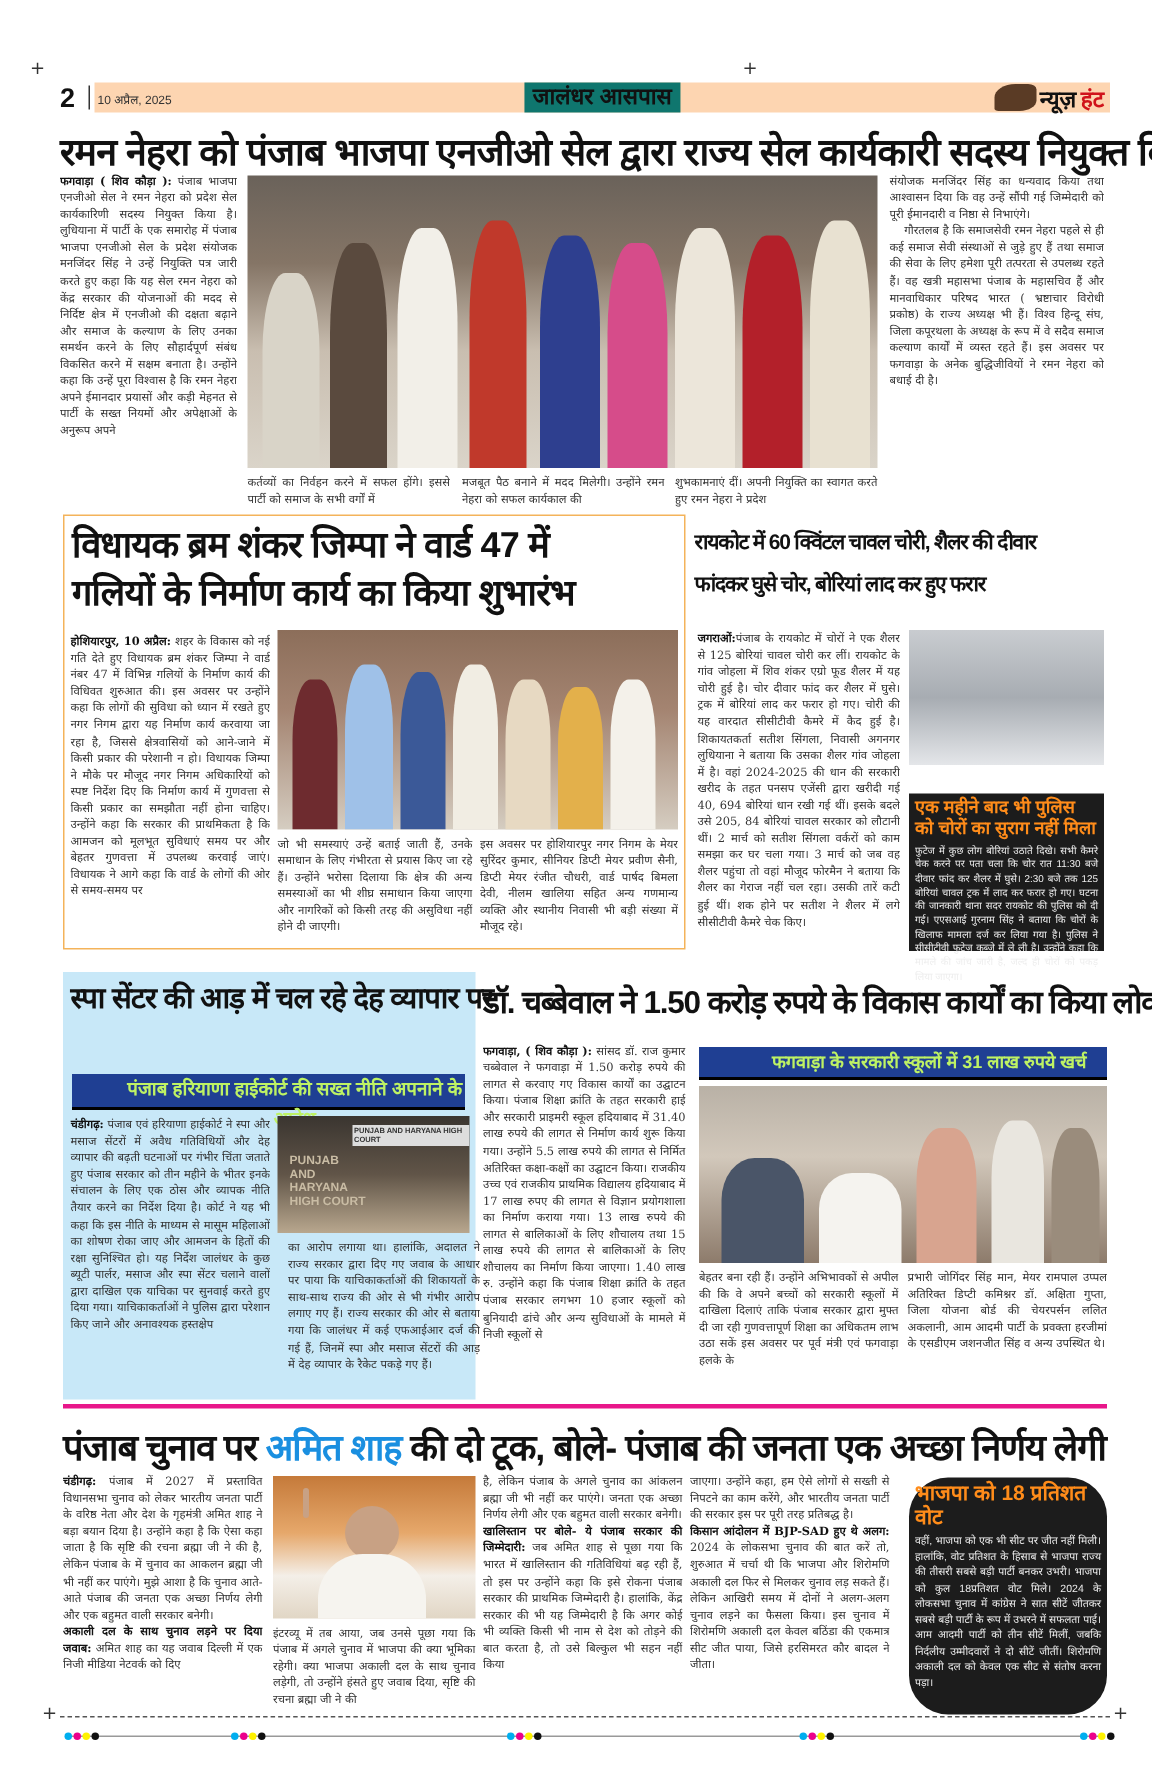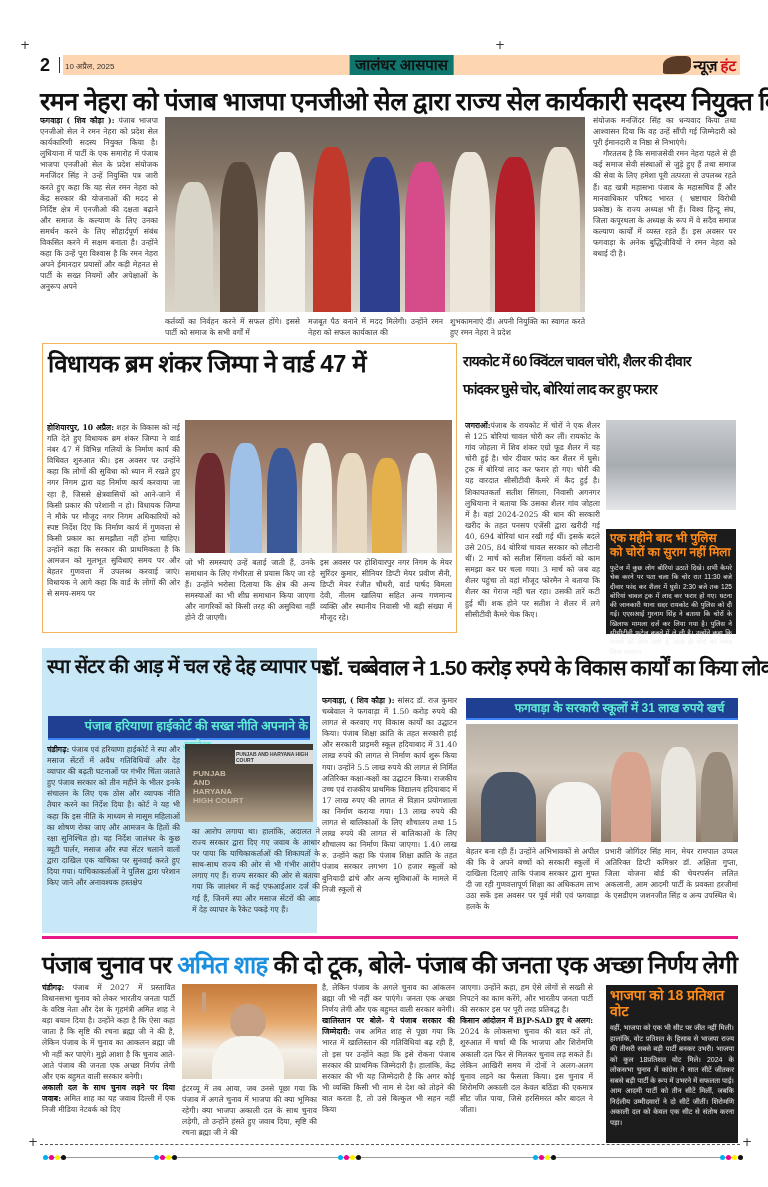--- a/index.html
+++ b/index.html
@@ -17,21 +17,21 @@
   .h1 { position: absolute; font-family: "Liberation Sans", sans-serif; font-weight: bold; color: #111; white-space: nowrap; letter-spacing: -0.5px; }
   .col { position: absolute; font-size: 7.6px; line-height: 11.1px; text-align: justify; color: #333; font-family: "DejaVu Serif", serif; overflow: hidden; }
   .col b { color: #111; }
   .photo { position: absolute; overflow: hidden; }
   .people { background: linear-gradient(180deg,#6a625a 0%,#857566 30%,#c9beb0 60%,#dad4c9 100%); }
   .person { position: absolute; bottom: 0; border-radius: 40% 40% 0 0; }
   .boxblack { position: absolute; background: #1c1c1c; color: #eee; }
   .boxblack .ttl { color: #ff8c1a; font: bold 14px "Liberation Sans", sans-serif; padding: 2px 4px; line-height: 16px; }
   .boxblack .txt { font: 7.6px "Liberation Sans", sans-serif; line-height: 11.2px; padding: 2px 4px; text-align: justify; }
   .divider-pink { position: absolute; height: 3px; background: #e8178a; }
-  .bluebar { position: absolute; background: #1f3f93; color: #5eead4; font: bold 12.5px "Liberation Sans", sans-serif; text-align: center; line-height: 20px; border-bottom: 2px solid #3b82f6; padding-left: 35px; }
+  .bluebar { position: absolute; background: #1f3f93; color: #bef264; font: bold 12.5px "Liberation Sans", sans-serif; text-align: center; line-height: 20px; border-bottom: 2px solid #000000; padding-left: 35px; }
   .dots { position: absolute; top: 1155px; display: flex; gap: 1px; }
   .dot { width: 5px; height: 5px; border-radius: 50%; }
   .regline { position: absolute; top: 1157px; left: 45px; width: 690px; height: 1px; background: #999; }
   .dashline { position: absolute; top: 1144px; left: 40px; width: 700px; border-top: 1px dashed #555; }
 </style>
 </head>
 <body>
 
 <div class="crop" style="left:20px;top:40px;">+</div>
 <div class="crop" style="left:495px;top:40px;">+</div>
@@ -62,21 +62,21 @@
   <div class="person" style="left:285px;width:40px;height:160px;background:#ece6da;"></div>
   <div class="person" style="left:330px;width:40px;height:155px;background:#b3202a;"></div>
   <div class="person" style="left:375px;width:40px;height:165px;background:#e8e1d1;"></div>
 </div>
 <div class="col" style="left:165px;top:316px;width:135px;height:24px;">कर्तव्यों का निर्वहन करने में सफल होंगे। इससे पार्टी को समाज के सभी वर्गों में</div>
 <div class="col" style="left:308px;top:316px;width:135px;height:24px;">मजबूत पैठ बनाने में मदद मिलेगी। उन्होंने रमन नेहरा को सफल कार्यकाल की</div>
 <div class="col" style="left:450px;top:316px;width:135px;height:24px;">शुभकामनाएं दीं। अपनी नियुक्ति का स्वागत करते हुए रमन नेहरा ने प्रदेश</div>
 <div class="col" style="left:593px;top:115px;width:143px;height:225px;"><span>संयोजक मनजिंदर सिंह का धन्यवाद किया तथा आश्वासन दिया कि वह उन्हें सौंपी गई जिम्मेदारी को पूरी ईमानदारी व निष्ठा से निभाएंगे।</span><br>&nbsp;&nbsp;&nbsp;&nbsp;<span>गौरतलब है कि समाजसेवी रमन नेहरा पहले से ही कई समाज सेवी संस्थाओं से जुड़े हुए हैं तथा समाज की सेवा के लिए हमेशा पूरी तत्परता से उपलब्ध रहते हैं। वह खत्री महासभा पंजाब के महासचिव हैं और मानवाधिकार परिषद भारत ( भ्रष्टाचार विरोधी प्रकोष्ठ) के राज्य अध्यक्ष भी हैं। विश्व हिन्दू संघ, जिला कपूरथला के अध्यक्ष के रूप में वे सदैव समाज कल्याण कार्यों में व्यस्त रहते हैं। इस अवसर पर फगवाड़ा के अनेक बुद्धिजीवियों ने रमन नेहरा को बधाई दी है।</span></div>
 
 <div style="position:absolute;left:42px;top:343px;width:415px;height:290px;border:1.5px solid #f4b35a;"></div>
-<div class="h1" style="left:48px;top:348px;font-size:24px;line-height:32px;"><span>विधायक ब्रम शंकर जिम्पा ने वार्ड 47 में</span><br></div>
+<div class="h1" style="left:48px;top:348px;font-size:24px;line-height:32px;"><span>विधायक ब्रम शंकर जिम्पा ने वार्ड 47 में</span><br><span>गलियों के निर्माण कार्य का किया शुभारंभ</span></div>
 <div class="col" style="left:47px;top:422px;width:133px;height:208px;"><b>होशियारपुर, 10 अप्रैल:</b> <span>शहर के विकास को नई गति देते हुए विधायक ब्रम शंकर जिम्पा ने वार्ड नंबर 47 में विभिन्न गलियों के निर्माण कार्य की विधिवत शुरुआत की। इस अवसर पर उन्होंने कहा कि लोगों की सुविधा को ध्यान में रखते हुए नगर निगम द्वारा यह निर्माण कार्य करवाया जा रहा है, जिससे क्षेत्रवासियों को आने-जाने में किसी प्रकार की परेशानी न हो। विधायक जिम्पा ने मौके पर मौजूद नगर निगम अधिकारियों को स्पष्ट निर्देश दिए कि निर्माण कार्य में गुणवत्ता से किसी प्रकार का समझौता नहीं होना चाहिए। उन्होंने कहा कि सरकार की प्राथमिकता है कि आमजन को मूलभूत सुविधाएं समय पर और बेहतर गुणवत्ता में उपलब्ध करवाई जाएं। विधायक ने आगे कहा कि वार्ड के लोगों की ओर से समय-समय पर</span></div>
 <div class="photo people" style="left:185px;top:420px;width:267px;height:133px;background:linear-gradient(180deg,#8c6e5a 0%,#a48471 40%,#d5cdc1 100%);">
   <div class="person" style="left:10px;width:30px;height:100px;background:#6e2b2f;"></div>
   <div class="person" style="left:45px;width:32px;height:110px;background:#9fc1e8;"></div>
   <div class="person" style="left:82px;width:30px;height:105px;background:#3b5998;"></div>
   <div class="person" style="left:117px;width:30px;height:110px;background:#f1ede3;"></div>
   <div class="person" style="left:152px;width:30px;height:100px;background:#e7d9c2;"></div>
   <div class="person" style="left:187px;width:30px;height:95px;background:#e3b04b;"></div>
   <div class="person" style="left:222px;width:30px;height:100px;background:#f4f1ea;"></div>
 </div>
@@ -119,21 +119,21 @@
 <div class="h1" style="left:42px;top:947px;font-size:24px;letter-spacing:-0.7px;"><span>पंजाब चुनाव पर </span><span style="color:#1a8fe0;">अमित शाह</span><span> की दो टूक, बोले- पंजाब की जनता एक अच्छा निर्णय लेगी</span></div>
 <div class="col" style="left:42px;top:982px;width:133px;height:160px;"><b>चंडीगढ़:</b> <span>पंजाब में 2027 में प्रस्तावित विधानसभा चुनाव को लेकर भारतीय जनता पार्टी के वरिष्ठ नेता और देश के गृहमंत्री अमित शाह ने बड़ा बयान दिया है। उन्होंने कहा है कि ऐसा कहा जाता है कि सृष्टि की रचना ब्रह्मा जी ने की है, लेकिन पंजाब के में चुनाव का आकलन ब्रह्मा जी भी नहीं कर पाएंगे। मुझे आशा है कि चुनाव आते-आते पंजाब की जनता एक अच्छा निर्णय लेगी और एक बहुमत वाली सरकार बनेगी।</span><br><b>अकाली दल के साथ चुनाव लड़ने पर दिया जवाब:</b> <span>अमित शाह का यह जवाब दिल्ली में एक निजी मीडिया नेटवर्क को दिए</span></div>
 <div class="photo" style="left:182px;top:984px;width:135px;height:95px;background:linear-gradient(180deg,#c57a3a 0%,#e6a86b 40%,#f4efe8 70%,#e1d6c5 100%);">
   <div style="position:absolute;left:48px;top:20px;width:36px;height:36px;border-radius:50%;background:#c8a184;"></div>
   <div style="position:absolute;left:30px;top:52px;width:72px;height:45px;border-radius:30px 30px 0 0;background:#f6f4ef;"></div>
   <div style="position:absolute;left:20px;top:8px;width:4px;height:20px;background:#c8a184;border-radius:2px;"></div>
 </div>
 <div class="col" style="left:182px;top:1083px;width:135px;height:58px;">इंटरव्यू में तब आया, जब उनसे पूछा गया कि पंजाब में अगले चुनाव में भाजपा की क्या भूमिका रहेगी। क्या भाजपा अकाली दल के साथ चुनाव लड़ेगी, तो उन्होंने हंसते हुए जवाब दिया, सृष्टि की रचना ब्रह्मा जी ने की</div>
 <div class="col" style="left:322px;top:982px;width:133px;height:160px;"><span>है, लेकिन पंजाब के अगले चुनाव का आंकलन ब्रह्मा जी भी नहीं कर पाएंगे। जनता एक अच्छा निर्णय लेगी और एक बहुमत वाली सरकार बनेगी।</span><br><b>खालिस्तान पर बोले- ये पंजाब सरकार की जिम्मेदारी:</b> <span>जब अमित शाह से पूछा गया कि भारत में खालिस्तान की गतिविधियां बढ़ रही हैं, तो इस पर उन्होंने कहा कि इसे रोकना पंजाब सरकार की प्राथमिक जिम्मेदारी है। हालांकि, केंद्र सरकार की भी यह जिम्मेदारी है कि अगर कोई भी व्यक्ति किसी भी नाम से देश को तोड़ने की बात करता है, तो उसे बिल्कुल भी सहन नहीं किया</span></div>
 <div class="col" style="left:460px;top:982px;width:133px;height:160px;"><span>जाएगा। उन्होंने कहा, हम ऐसे लोगों से सख्ती से निपटने का काम करेंगे, और भारतीय जनता पार्टी की सरकार इस पर पूरी तरह प्रतिबद्ध है।</span><br><b>किसान आंदोलन में BJP-SAD हुए थे अलग:</b> <span>2024 के लोकसभा चुनाव की बात करें तो, शुरुआत में चर्चा थी कि भाजपा और शिरोमणि अकाली दल फिर से मिलकर चुनाव लड़ सकते हैं। लेकिन आखिरी समय में दोनों ने अलग-अलग चुनाव लड़ने का फैसला किया। इस चुनाव में शिरोमणि अकाली दल केवल बठिंडा की एकमात्र सीट जीत पाया, जिसे हरसिमरत कौर बादल ने जीता।</span></div>
-<div class="boxblack" style="left:606px;top:985px;width:132px;height:158px;">
+<div class="boxblack" style="left:606px;top:985px;width:132px;height:158px;border-radius:26px;">
   <div class="ttl">भाजपा को 18 प्रतिशत वोट</div>
   <div class="txt" style="font-size:7px;line-height:10.5px;">वहीं, भाजपा को एक भी सीट पर जीत नहीं मिली। हालांकि, वोट प्रतिशत के हिसाब से भाजपा राज्य की तीसरी सबसे बड़ी पार्टी बनकर उभरी। भाजपा को कुल 18प्रतिशत वोट मिले। 2024 के लोकसभा चुनाव में कांग्रेस ने सात सीटें जीतकर सबसे बड़ी पार्टी के रूप में उभरने में सफलता पाई। आम आदमी पार्टी को तीन सीटें मिलीं, जबकि निर्दलीय उम्मीदवारों ने दो सीटें जीतीं। शिरोमणि अकाली दल को केवल एक सीट से संतोष करना पड़ा।</div>
 </div>
 
 <div class="dashline"></div>
 <div class="crop" style="left:28px;top:1137px;">+</div>
 <div class="crop" style="left:742px;top:1137px;">+</div>
 <div class="regline"></div>
 <div class="dots" style="left:43px;">
     <span class="dot" style="background:#00aeef"></span>

